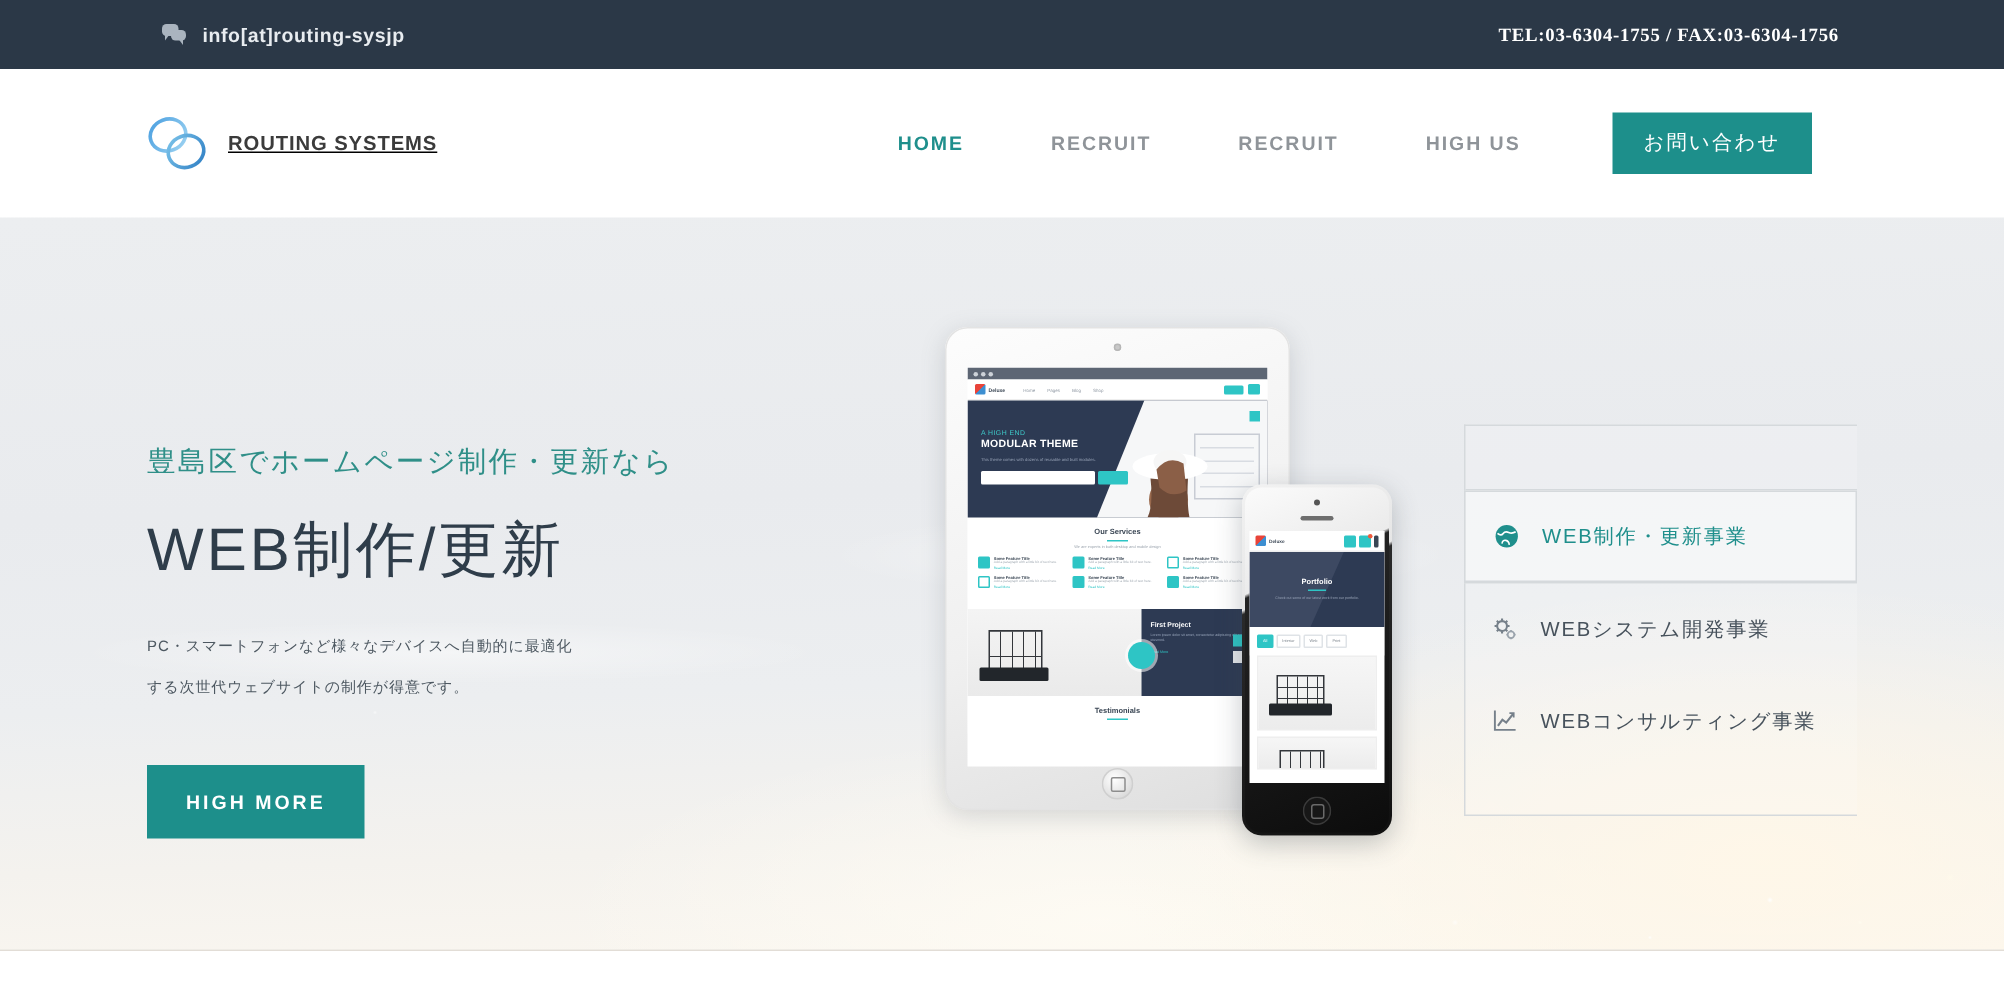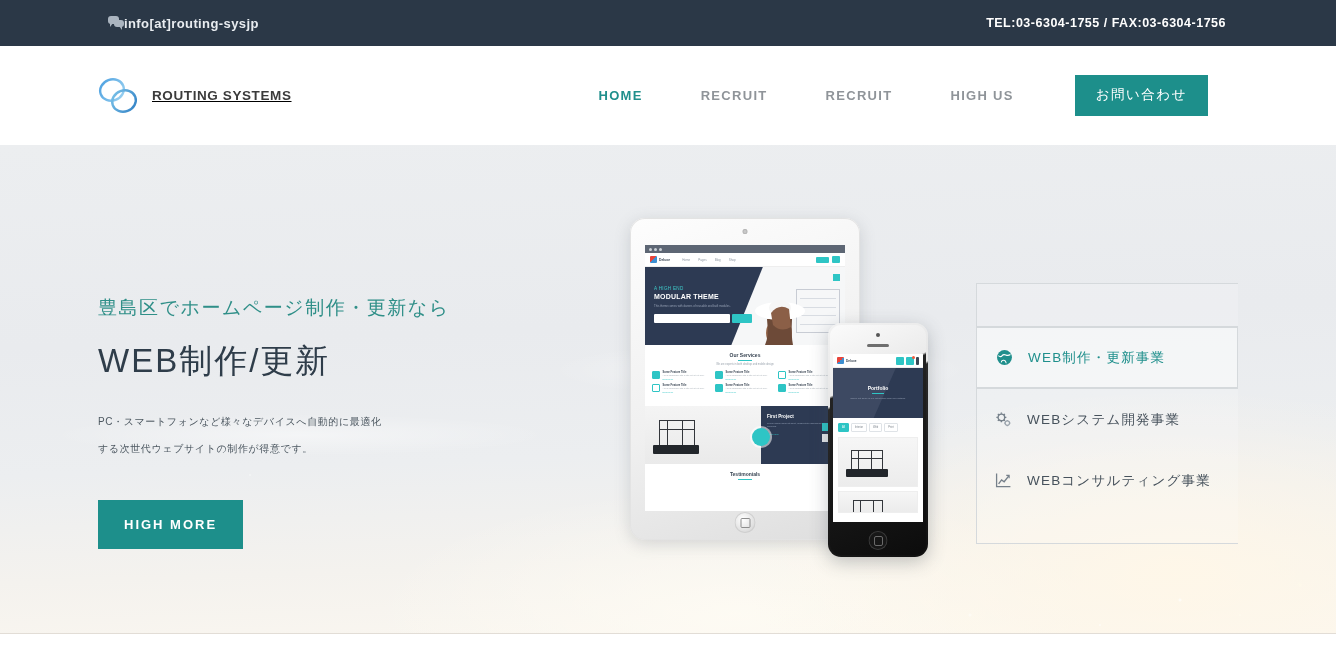--- a/index.html
+++ b/index.html
@@ -11,21 +11,21 @@
 
   
   .topbar {
     height: 46px; width: 100%;
     background: #2b3847;
     display: flex; align-items: center;
     position: relative;
   }
   .topbar-left {
     position: absolute; left: 108px;
-    display: flex; align-items: center; 
+    display: flex; align-items: center; gap: 11px;
   }
   .comments-icon { width: 16px; height: 14px; position: relative; display:block; }
   .comments-icon .b1 {
     position: absolute; left: 0; top: 0; width: 11px; height: 8px;
     background: #aab4bf; border-radius: 3px;
   }
   .comments-icon .b1:after {
     content:""; position:absolute; left:2px; bottom:-3px; width:0; height:0;
     border-left: 3px solid #aab4bf; border-bottom: 4px solid transparent;
   }
@@ -35,21 +35,21 @@
   }
   .comments-icon .b2:after {
     content:""; position:absolute; right:2px; bottom:-3px; width:0; height:0;
     border-right: 3px solid #aab4bf; border-bottom: 4px solid transparent;
   }
   .topbar-email {
     color: #e8ecf0; font-size: 13px; font-weight: bold; letter-spacing: .4px;
   }
   .topbar-right {
     position: absolute; right: 110px;
-    color: #ffffff; font-size: 12.5px; font-weight: bold; letter-spacing: .5px;
+    color: #ffffff; font-size: 12.5px; font-weight: bold; letter-spacing: .5px; font-family: Liberation Serif, serif;
   }
 
   
   .header {
     height: 99px; width: 100%; background: #ffffff;
     display: flex; align-items: center; position: relative;
   }
   .brand {
     position: absolute; left: 98px; display: flex; align-items: center; gap: 12px; text-decoration: underline;
   }
@@ -98,21 +98,21 @@
       radial-gradient(circle 2px at 250px 330px, rgba(255,255,255,.6), transparent 70%),
       radial-gradient(ellipse 300px 40px at 760px 225px, rgba(255,255,255,.5), transparent 70%),
       radial-gradient(ellipse 360px 30px at 300px 290px, rgba(255,255,255,.45), transparent 70%);
   }
 
   .hero-copy { position: absolute; left: 98px; top: 150px; }
   .hero-sub {
     color: #2f8f88; font-size: 19px; letter-spacing: 1.5px; margin-bottom: 18px;
   }
   .hero-title {
-    color: #2f3d4a; font-size: 33px; font-weight: normal;
+    color: #2f3d4a; font-size: 40px; font-weight: normal;
     letter-spacing: 2px; margin-bottom: 24px;
   }
   .hero-desc {
     color: #4d5861; font-size: 10px; line-height: 27px; letter-spacing: .6px;
   }
   .learn-more {
     margin-top: 38px; display: inline-block;
     background: #1d8f8b; color: #fff;
     font-size: 13px; font-weight: bold; letter-spacing: 2px;
     padding: 17px 26px; cursor: pointer;

